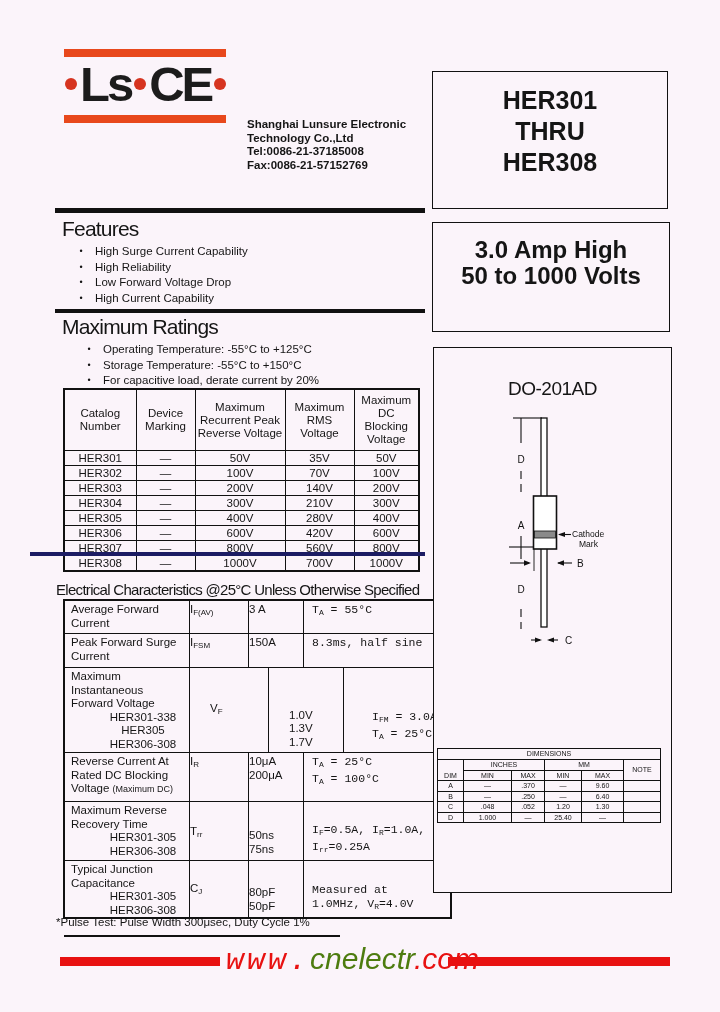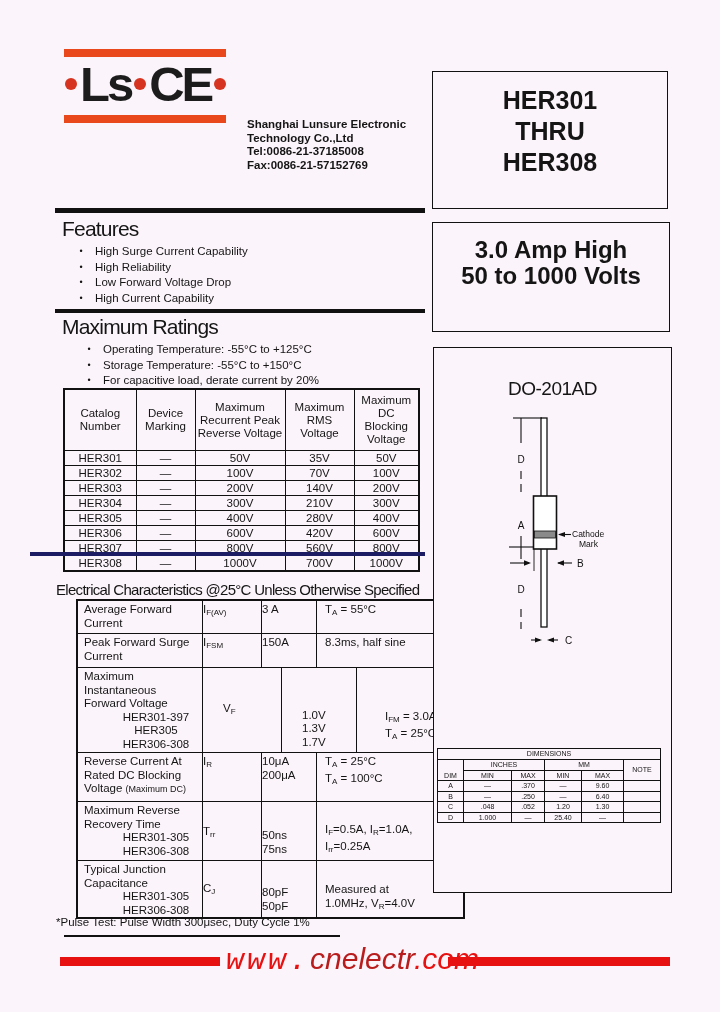--- a/index.html
+++ b/index.html
@@ -43,46 +43,46 @@
           font-weight:normal;line-height:13px;}
   .rtable th{height:60px;vertical-align:middle;}
   .rtable td{height:14px;}
   .rtable{border:2px solid #111;}
 
   
   .navy{position:absolute;left:30px;top:552px;width:395px;height:4px;background:#1c1c64;}
 
   
   .elec-title{position:absolute;left:56px;top:581px;font-size:15px;letter-spacing:-0.7px;white-space:nowrap;}
-  .etable{position:absolute;left:76px;top:599px;width:389px;border:2px solid #111;box-sizing:border-box;}
+  .etable{position:absolute;left:63px;top:599px;width:389px;border:2px solid #111;box-sizing:border-box;}
   .erow{display:grid;grid-template-columns:125px 59px 55px 1fr;}
   .erow:not(:last-child){border-bottom:1.5px solid #111;}
   .ecell{border-right:1.5px solid #111;font-size:11.5px;line-height:13.5px;
          display:flex;flex-direction:column;box-sizing:border-box;padding-top:2px;}
-  .ecell:last-child{border-right:none;}
+  .ecell:last-child{border-right:none;font-family:Liberation Mono, monospace;}
   .ecell.param{padding-left:6px;padding-right:2px;}
   .ecell.sym,.ecell.val{text-align:left;}
   .ecell.cond{padding-left:8px;}
   .vb{justify-content:flex-end;}
   .subdev{padding-left:34px;padding-right:6px;text-align:center;}
   sub{font-size:8px;vertical-align:-2px;}
   .sm{font-size:9px;}
   .footnote{position:absolute;left:56px;top:916px;font-size:11.5px;}
 
   
   .dtable{position:absolute;left:3px;top:400px;width:224px;border-collapse:collapse;
           table-layout:fixed;font-size:7px;border:1.5px solid #111;}
   .dtable td{border:1px solid #111;text-align:center;padding:0;line-height:9.5px;height:9.5px;}
   .dtable .t-title td{height:10px;}
 
   
   .f-bar{position:absolute;top:957px;height:9px;background:#e81111;}
   .f-text{position:absolute;top:941px;font-size:30px;font-style:italic;line-height:36px;white-space:nowrap;}
   .f-red{color:#e81111;}
-  .f-black{color:#b91c1c;}
+  .f-black{color:#4d7c0f;}
   .f-www{letter-spacing:3px;font-family:Liberation Mono, monospace;}
 
   svg text{font-family:"Liberation Sans",sans-serif;fill:#111;}
 </style>
 </head>
 <body>
 
 <div class="page">
 
   <div class="logo-bar" style="top:49px;"></div>
@@ -273,21 +273,21 @@
     </div>
 
     <div class="erow" style="height:84px;gap:20px;">
       <div class="ecell param">
         <div>
             <div><span>Maximum</span></div>
             <div><span>Instantaneous</span></div>
             <div><span>Forward Voltage</span></div>
           </div>
         <div class="subdev">
-            <div>HER301-397</div>
+            <div>HER301-338</div>
             <div>HER305</div>
             <div>HER306-308</div>
           </div>
       </div>
       <div class="ecell sym vb" style="padding-bottom:34px;">
           <div><span>V</span><sub>F</sub></div>
         </div>
       <div class="ecell val vb" style="padding-bottom:3px;">
           <div>1.0V</div>
           <div>1.3V</div>

